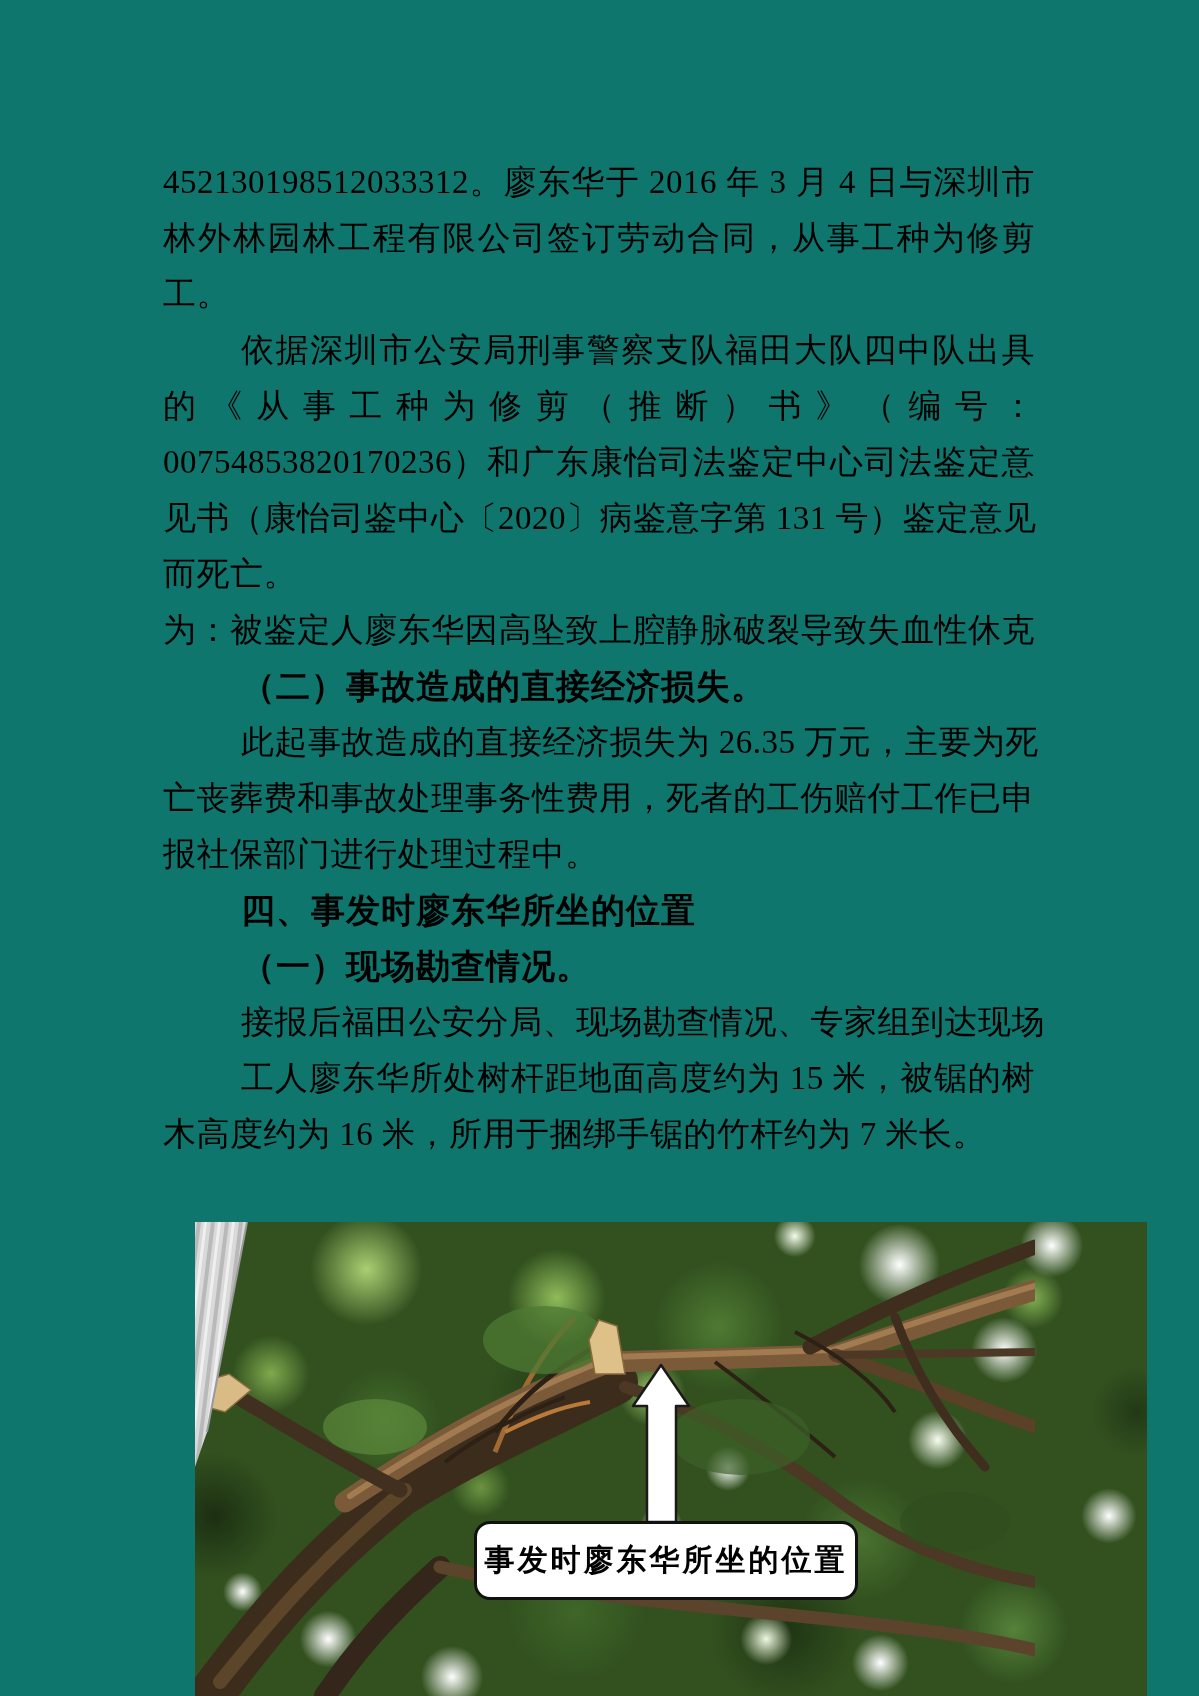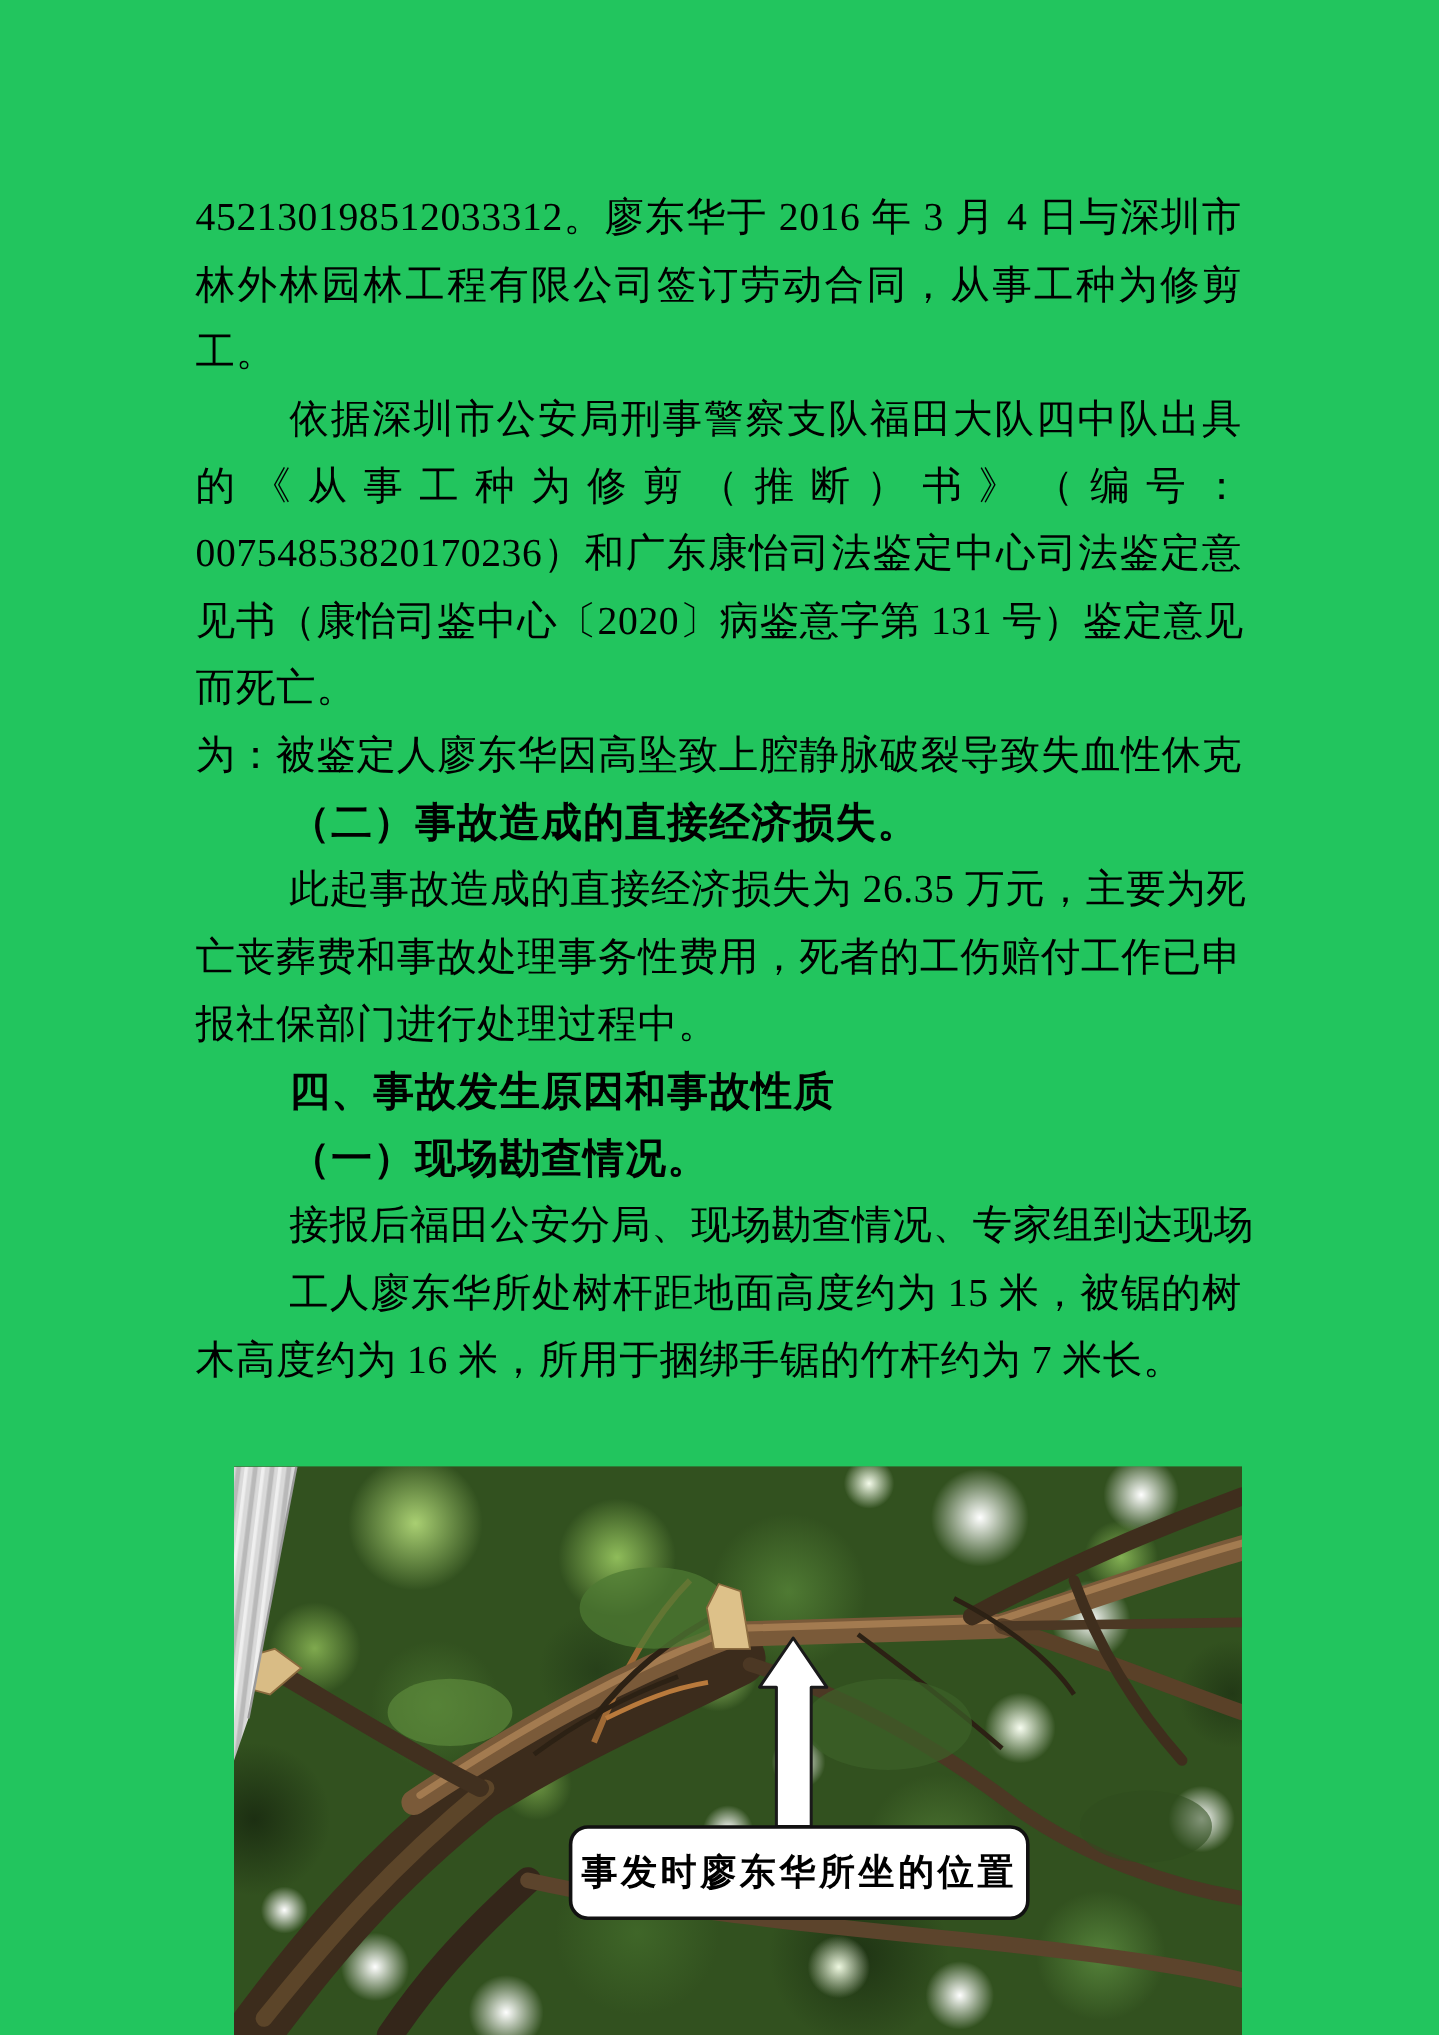--- a/index.html
+++ b/index.html
@@ -1,38 +1,38 @@
 <!DOCTYPE html>
 <html><head>
 <meta charset="utf-8">
 <style>
   html,body{margin:0;padding:0;background:#ffffff;}
   .page{
     position:relative;
     width:1199px;height:1696px;
-    background:#22c55e;
+    background:#0f766e;
     overflow:hidden;
     font-family:"Liberation Serif","DejaVu Serif",serif;
     color:#000;
   }
   .textcol{
     position:absolute;left:163px;top:154px;width:872px;
   }
   .ln{
     height:56px;line-height:56px;font-size:33px;
     white-space:nowrap;letter-spacing:0.5px;
   }
   .j{text-align:justify;text-align-last:justify;}
   .ind{padding-left:78px;}
   .hd{
     font-family:"Liberation Sans","DejaVu Sans",sans-serif;
     font-weight:bold;font-size:34px;letter-spacing:1px;
   }
   .photo{
-    position:absolute;left:195px;top:1222px;width:840px;height:474px;
+    position:absolute;left:195px;top:1222px;width:952px;height:474px;
     overflow:hidden;
     background-color:#32511f;
     background-image:
       radial-gradient(circle 60px at 74% 9%,  #ffffff 0%, rgba(255,255,255,0) 68%),
       radial-gradient(circle 45px at 90% 5%,  #ffffff 0%, rgba(255,255,255,0) 70%),
       radial-gradient(circle 30px at 63% 3%,  #f4fbea 0%, rgba(255,255,255,0) 70%),
       radial-gradient(circle 50px at 85% 27%, #ffffff 0%, rgba(255,255,255,0) 66%),
       radial-gradient(circle 42px at 96% 62%, #ffffff 0%, rgba(255,255,255,0) 66%),
       radial-gradient(circle 46px at 78% 46%, #f7fdf0 0%, rgba(255,255,255,0) 64%),
       radial-gradient(circle 34px at 56% 52%, #ffffff 0%, rgba(255,255,255,0) 66%),
@@ -81,21 +81,21 @@
     <div class="ln ind j">依据深圳市公安局刑事警察支队福田大队四中队出具</div>
     <div class="ln j">的《从事工种为修剪（推断）书》（编号：</div>
     <div class="ln j">00754853820170236）和广东康怡司法鉴定中心司法鉴定意</div>
     <div class="ln j">见书（康怡司鉴中心〔2020〕病鉴意字第 131 号）鉴定意见</div>
     <div class="ln">而死亡。</div>
     <div class="ln j">为：被鉴定人廖东华因高坠致上腔静脉破裂导致失血性休克</div>
     <div class="ln ind hd">（二）事故造成的直接经济损失。</div>
     <div class="ln ind j">此起事故造成的直接经济损失为 26.35 万元，主要为死</div>
     <div class="ln j">亡丧葬费和事故处理事务性费用，死者的工伤赔付工作已申</div>
     <div class="ln">报社保部门进行处理过程中。</div>
-    <div class="ln ind hd">四、事故发生原因和事故性质</div>
+    <div class="ln ind hd">四、事发时廖东华所坐的位置</div>
     <div class="ln ind hd">（一）现场勘查情况。</div>
     <div class="ln ind j">接报后福田公安分局、现场勘查情况、专家组到达现场</div>
     <div class="ln ind j">工人廖东华所处树杆距地面高度约为 15 米，被锯的树</div>
     <div class="ln">木高度约为 16 米，所用于捆绑手锯的竹杆约为 7 米长。</div>
   </div>
 
   <div class="photo">
 
     <svg width="840" height="474" viewBox="0 0 840 474">
       <defs>

